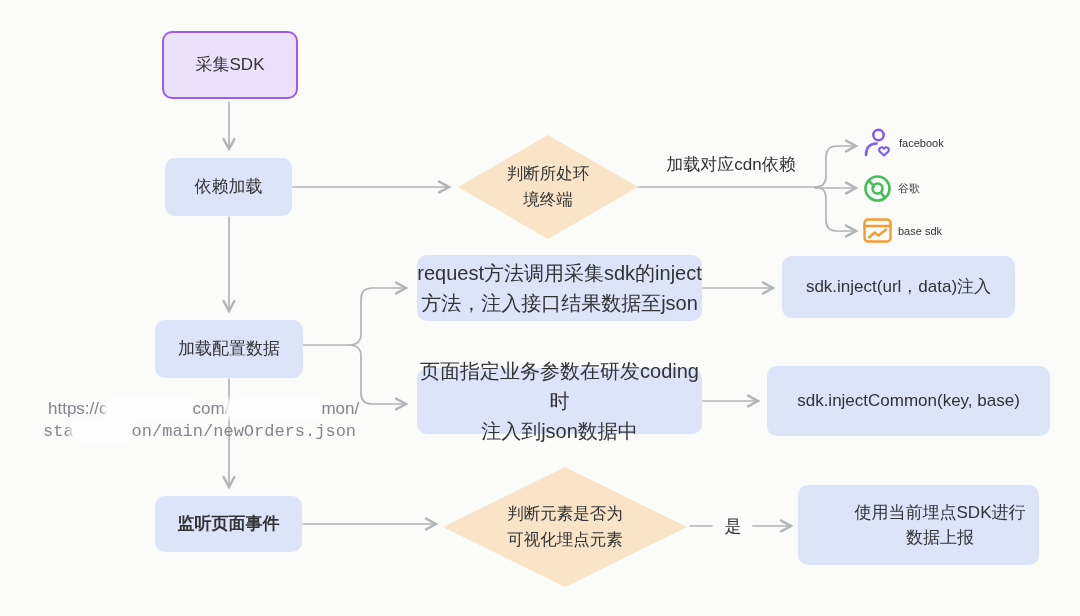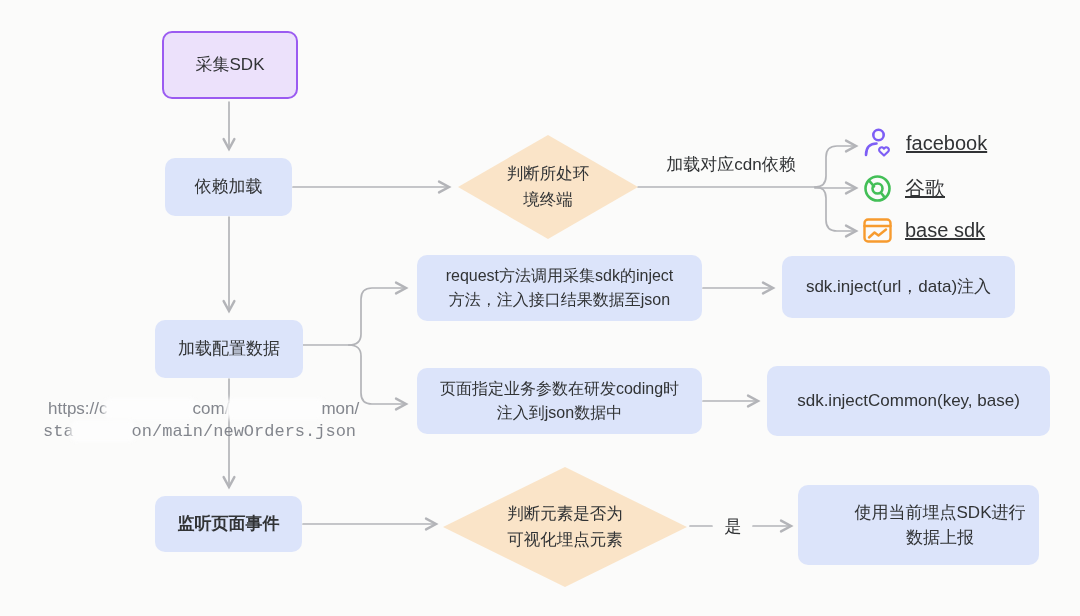--- a/index.html
+++ b/index.html
@@ -28,38 +28,38 @@
   .diamond{
     position:absolute; z-index:1; display:flex; align-items:center; justify-content:center;
     text-align:center; font-size:16.5px; line-height:1.55; white-space:pre-line;
     background:var(--peach-fill);
     clip-path:polygon(50% 0%,100% 50%,50% 100%,0% 50%);
   }
   .edge-label{
     position:absolute; z-index:1; font-size:17px; text-align:center; color:var(--node-text);
   }
   .target-row{
-    position:absolute; z-index:1; display:flex; align-items:center; gap:12px; font-size:20px;text-decoration:underline;
+    position:absolute; z-index:1; display:flex; align-items:center; gap:5px; font-size:11px;
   }
   .target-row svg{display:block;}
   .icon-purple circle,.icon-purple path{stroke:var(--icon-purple);}
   .icon-green circle,.icon-green path{stroke:var(--icon-green);}
   .icon-orange rect,.icon-orange path,.icon-orange line,.icon-orange polyline{stroke:var(--icon-orange);}
   .url-block{
     position:absolute; z-index:1; left:38px; top:397px; width:360px;
     font-size:17px; line-height:23px; color:var(--url-text); white-space:nowrap;
   }
   .url-line1{padding-left:10px;}
   .url-line2{padding-left:5px;font-family:Liberation Mono, monospace;}
   .redact{
     display:inline-block; height:14px; border-radius:3px; vertical-align:-2px;
     background:#fdfdfd; box-shadow:0 0 5px 4px rgba(253,253,253,.97);
   }
   .r-85{width:85px;} .r-92{width:92px;} .r-58{width:58px;}
-  .small-font{font-size:16px;}
+  .small-font{font-size:20px;}
 </style>
 </head>
 <body>
 
 <div class="canvas">
 
   <svg class="wires" width="1080" height="616">
     <defs>
       <marker id="arr" viewBox="0 0 10 10" refX="8" refY="5" markerWidth="9" markerHeight="9" orient="auto">
         <path d="M1.5 1.5 L8 5 L1.5 8.5" fill="none" stroke="#b3b4b8" stroke-width="1.6" stroke-linecap="round"></path>

